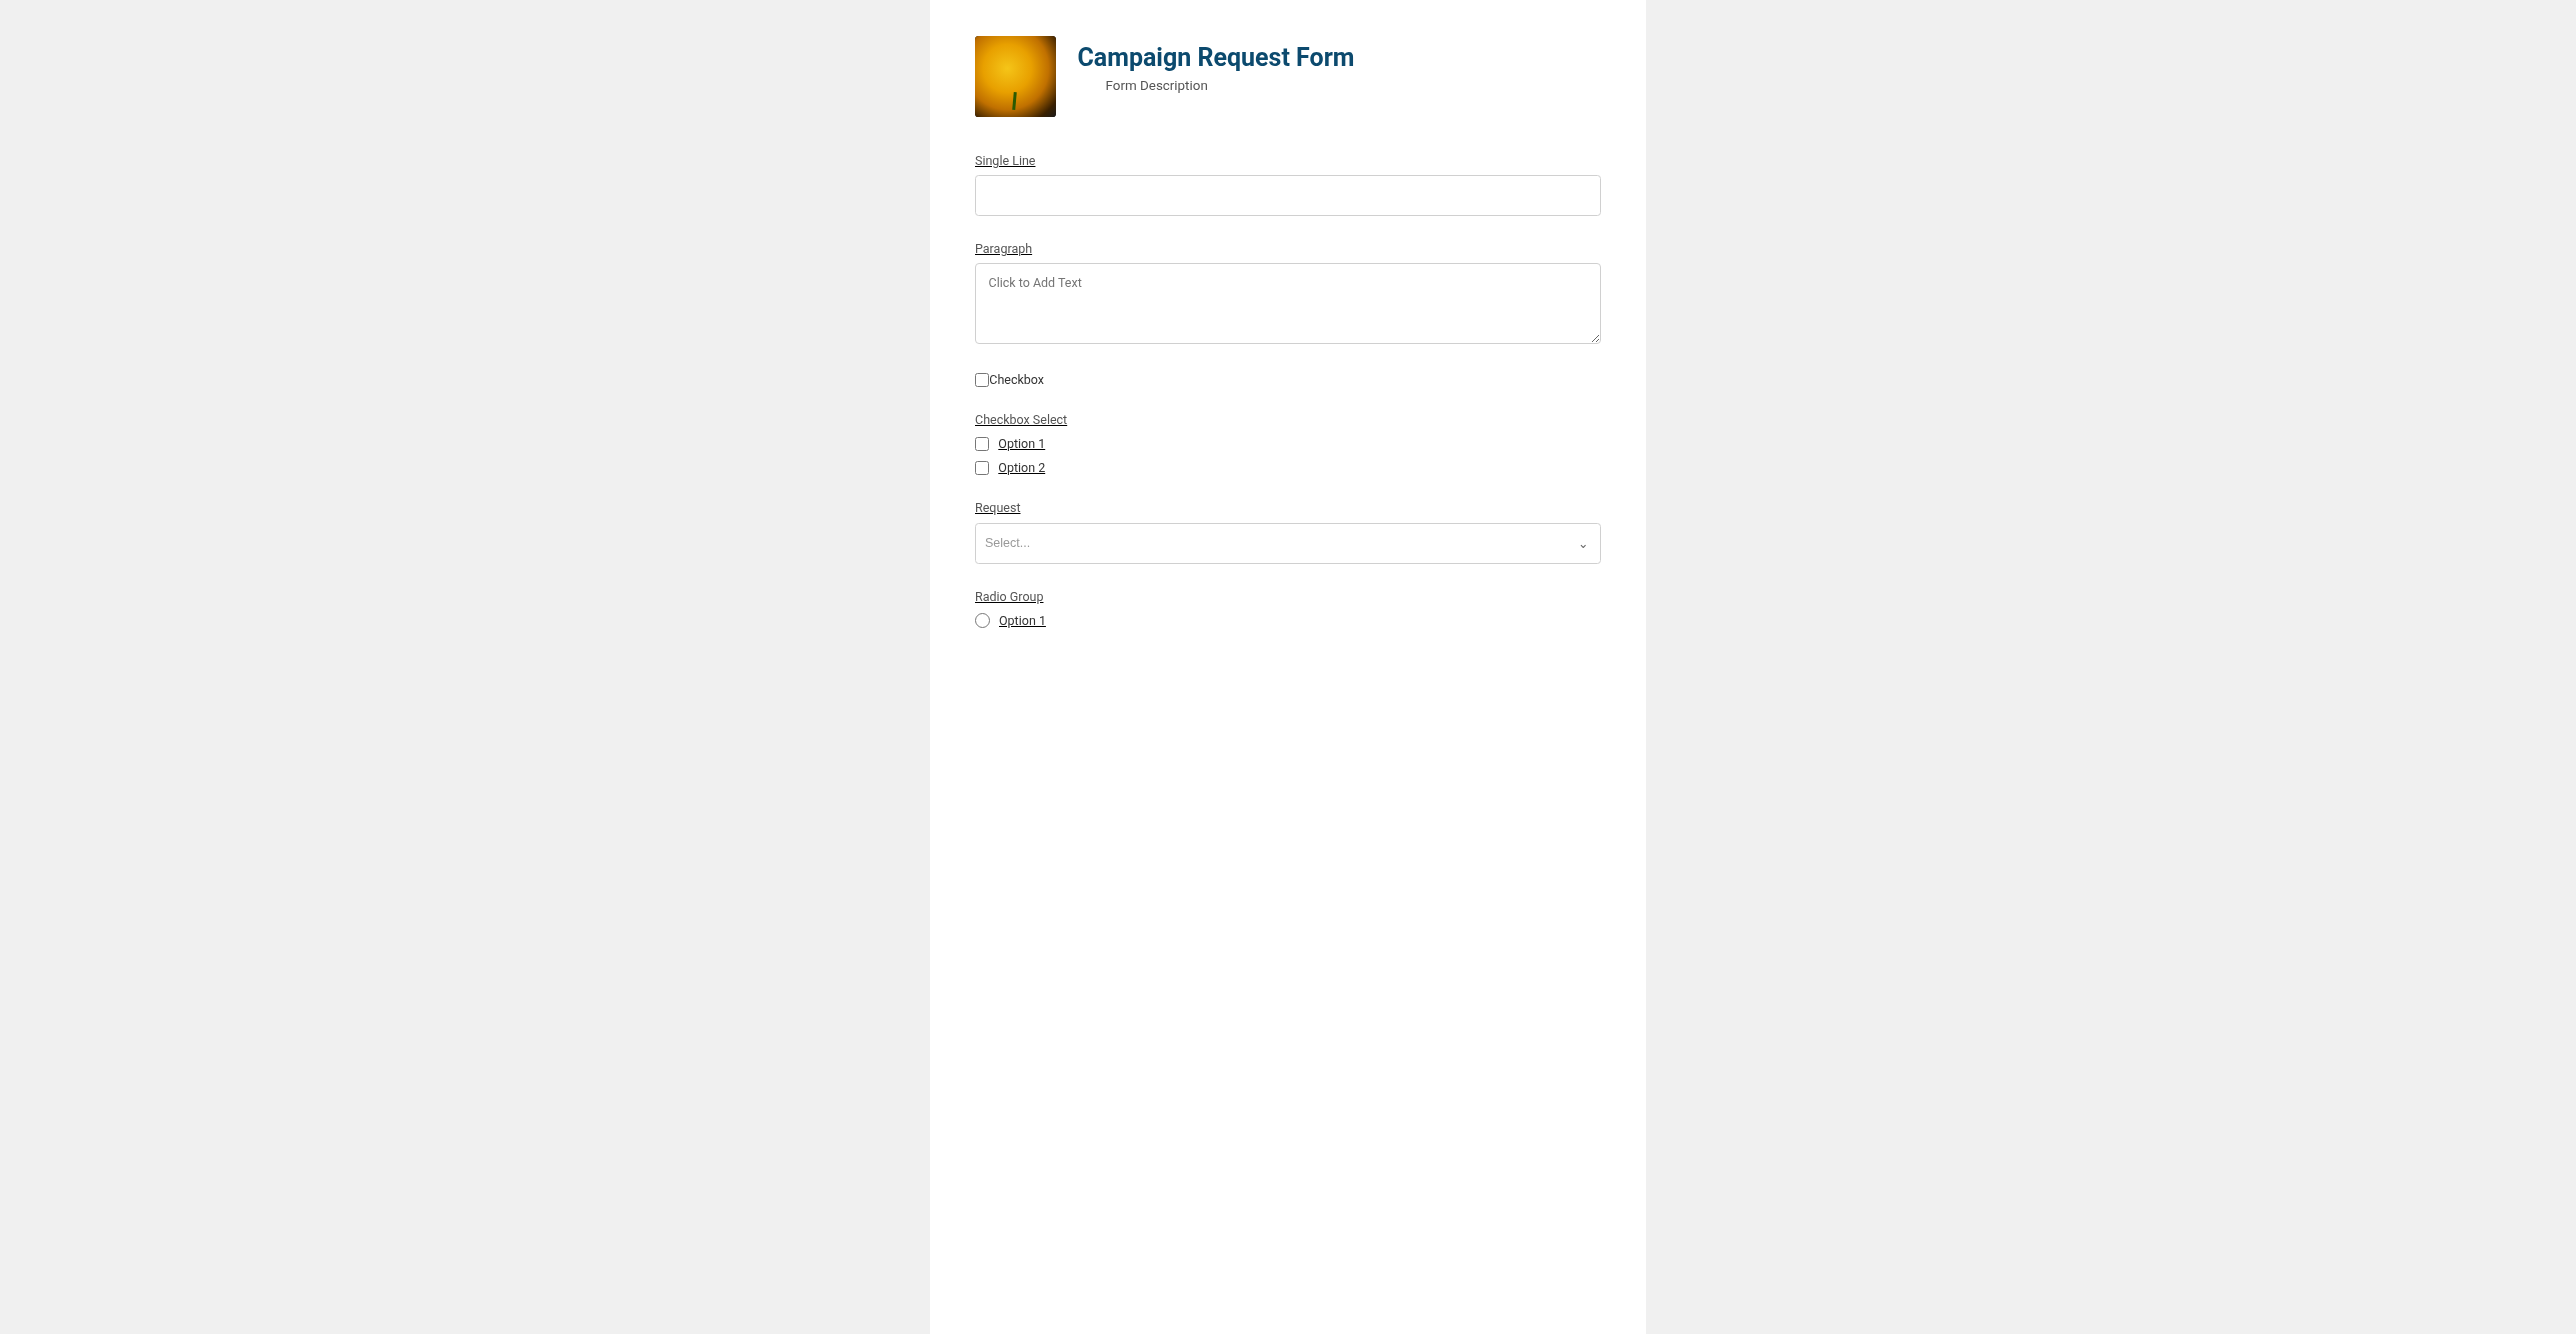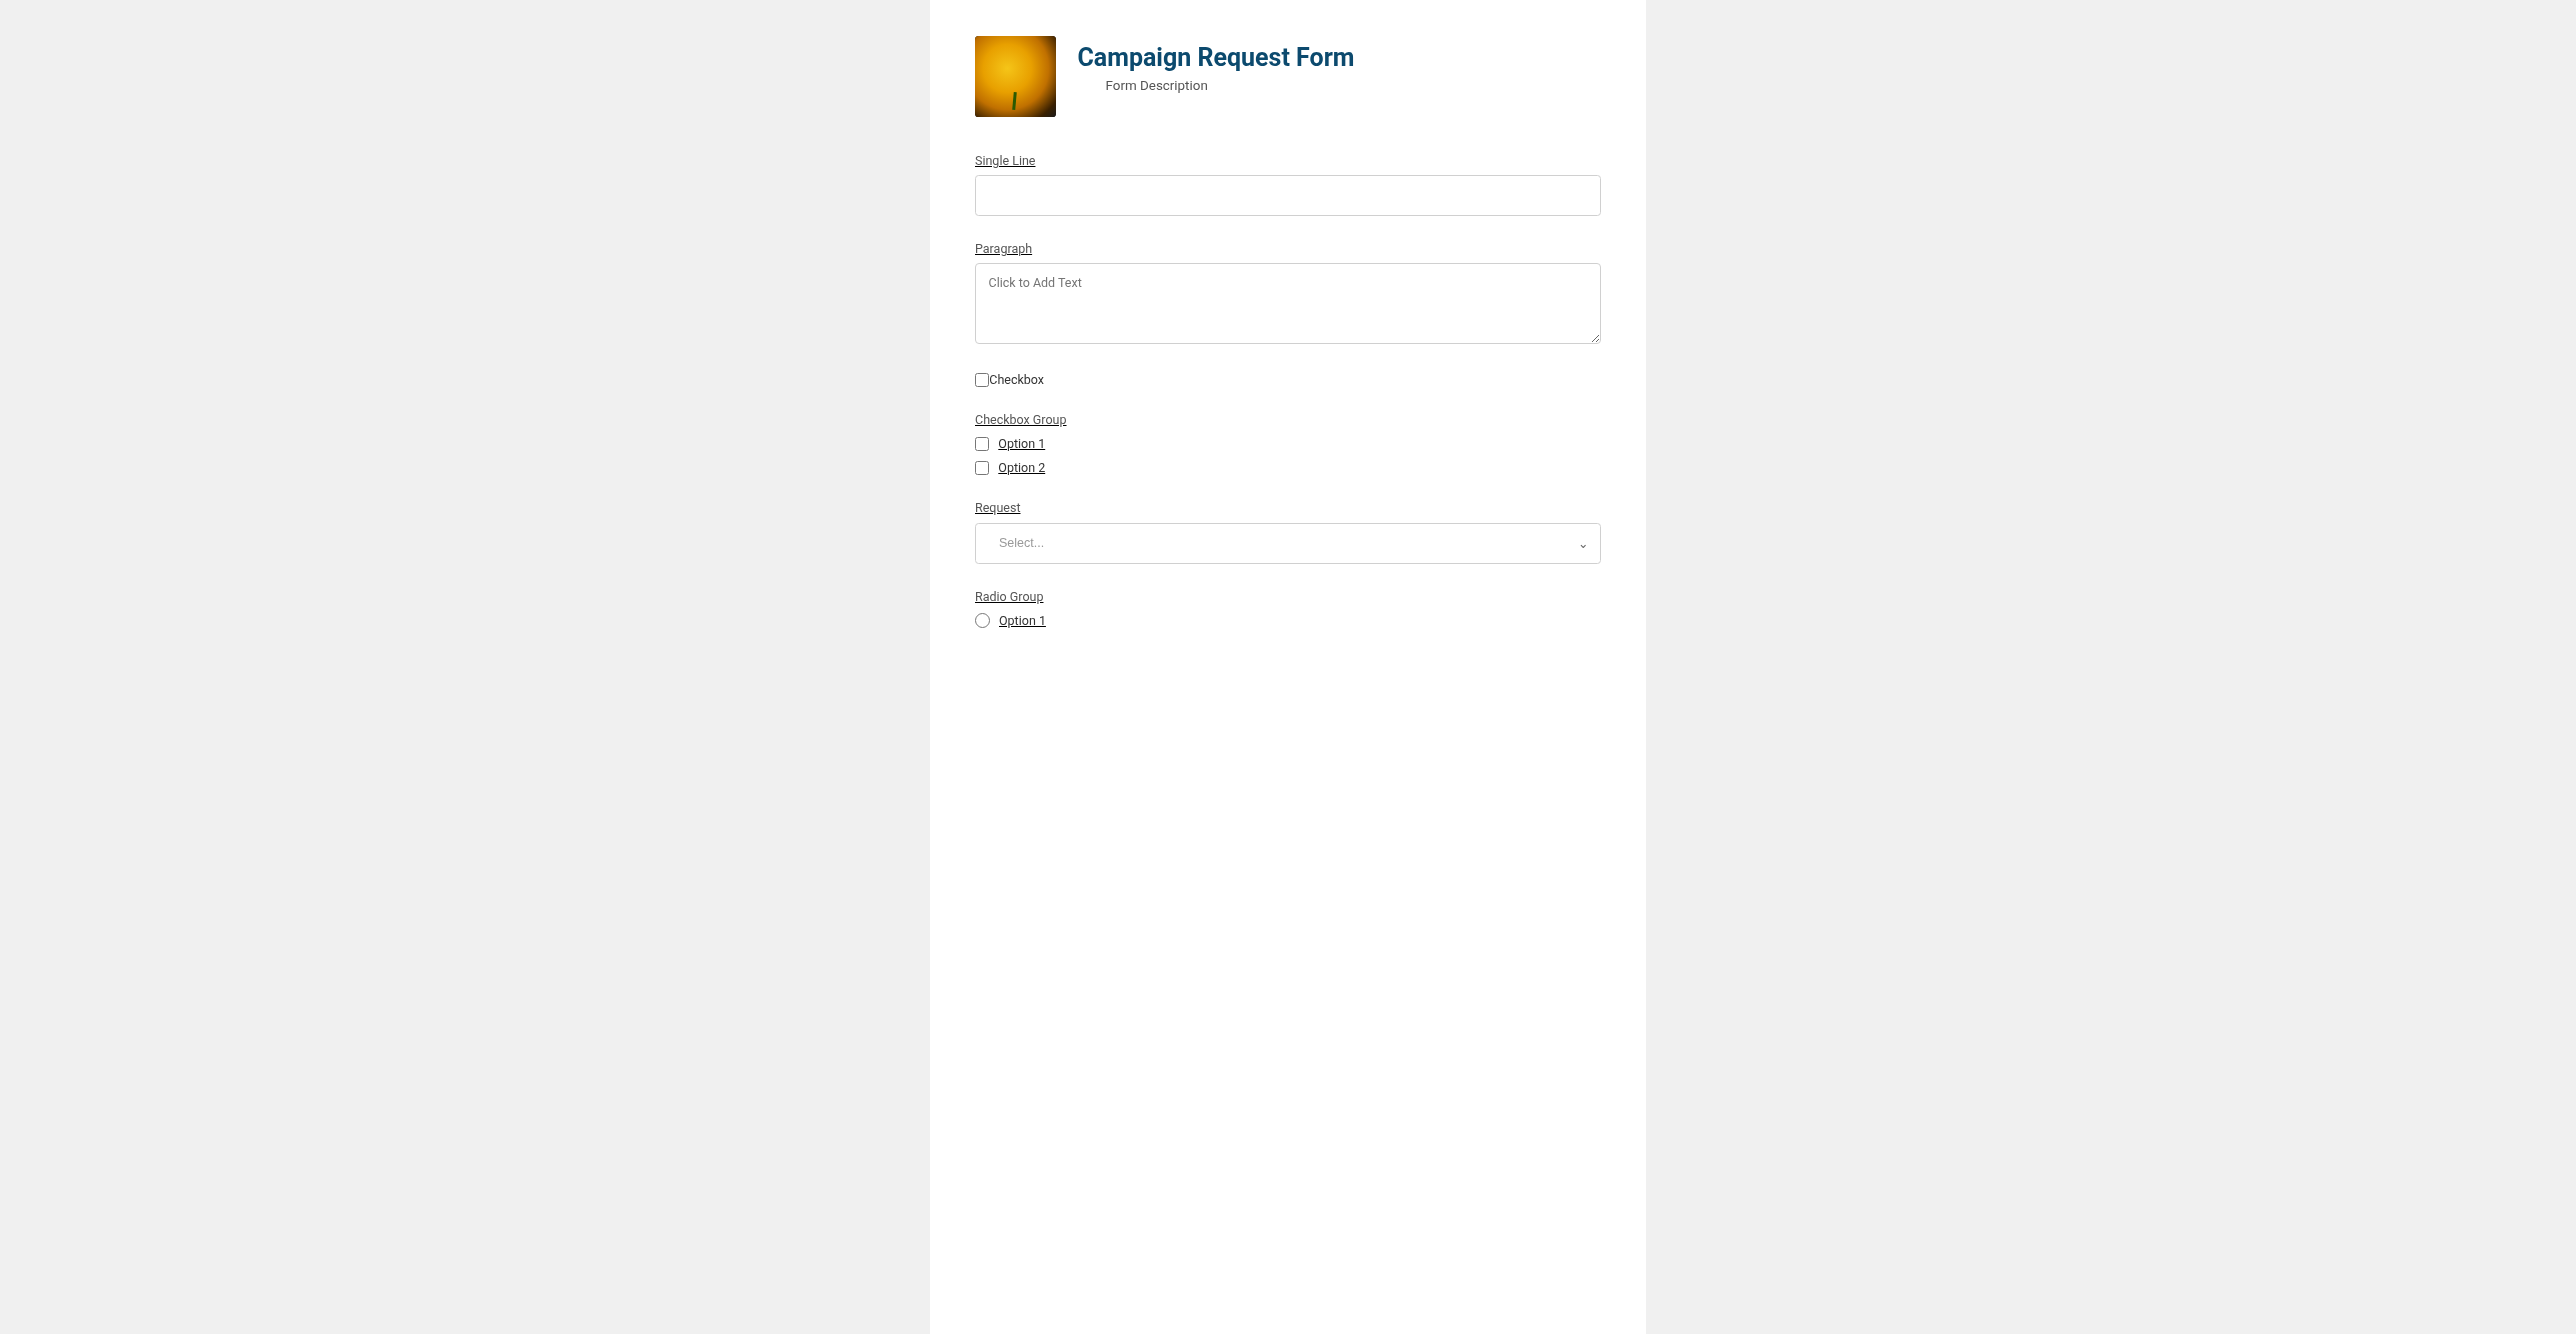--- a/index.html
+++ b/index.html
@@ -179,21 +179,21 @@
 
     .dropdown-wrapper {
       position: relative;
     }
 
     .dropdown-select {
       width: 100%;
       height: 41px;
       border: 0.9px solid #d0d0d0;
       border-radius: 3.6px;
-      padding: 0 23px;
+      padding: 0 9px;
       font-size: 12.5px;
       color: #999;
       appearance: none;
       background: #fff;
       cursor: pointer;
       outline: none;
     }
 
     .dropdown-arrow {
       position: absolute;
@@ -264,21 +264,21 @@
       <label class="field-label">Paragraph</label>
       <textarea class="textarea-input" placeholder="Click to Add Text" style=""></textarea>
     </div>
 
     <div class="checkbox-single">
       <input type="checkbox" style="">
       <span class="checkbox-label">Checkbox</span>
     </div>
 
     <div class="form-section">
-      <span class="checkbox-group-label">Checkbox Group</span>
+      <span class="checkbox-group-label">Checkbox Select</span>
       <div class="checkbox-group-options">
         <div class="checkbox-option">
           <input type="checkbox" style="">
           <span class="checkbox-option-label">Option 1</span>
         </div>
         <div class="checkbox-option">
           <input type="checkbox" style="">
           <span class="checkbox-option-label">Option 2</span>
         </div>
       </div>

